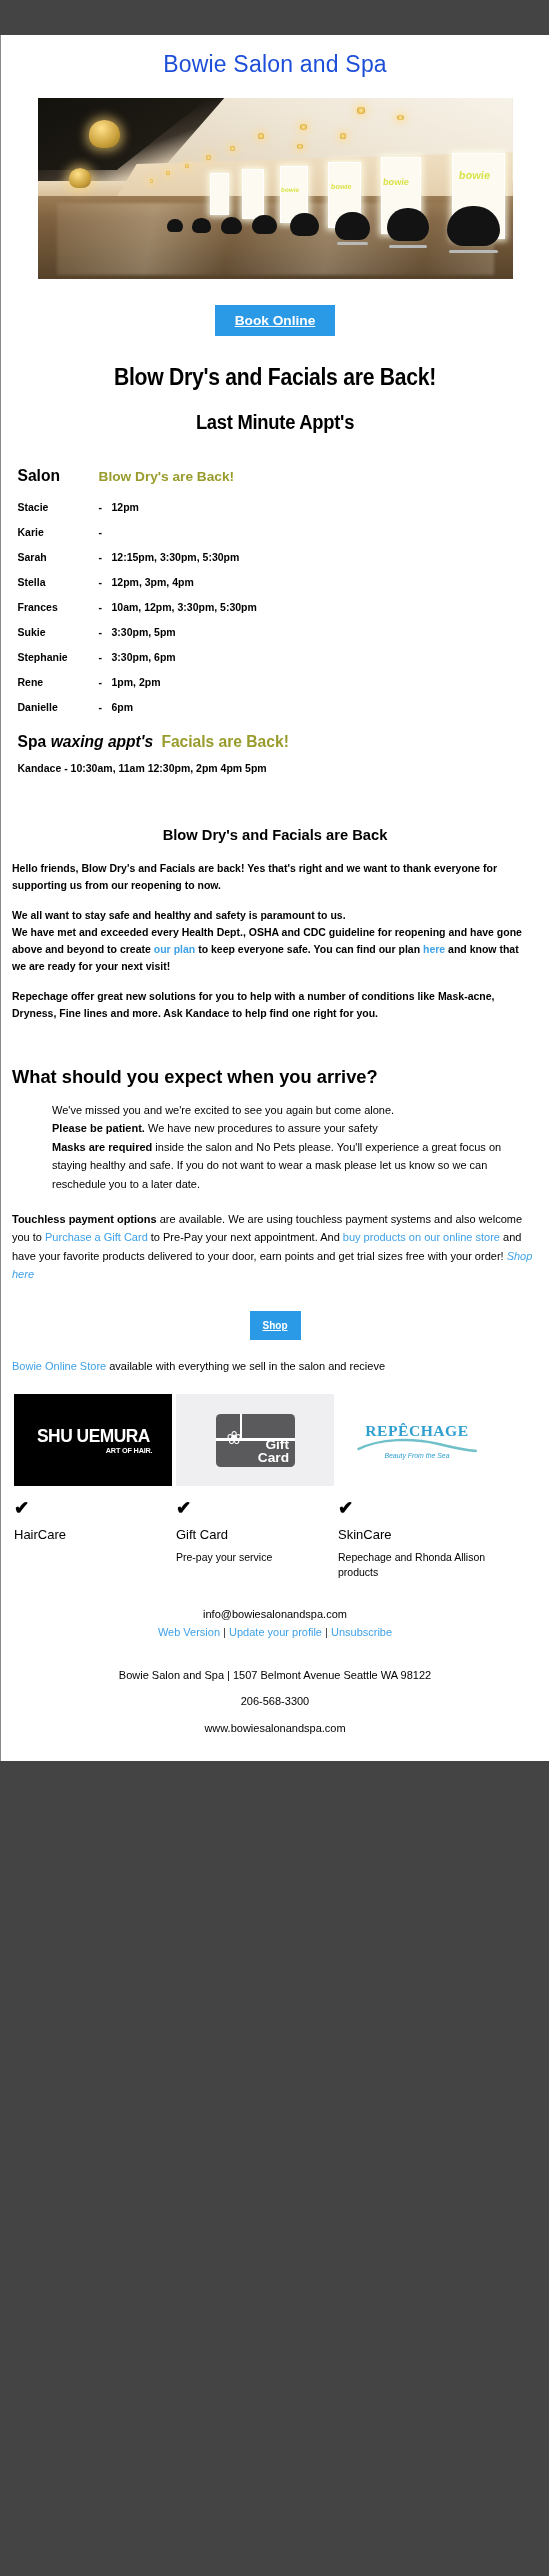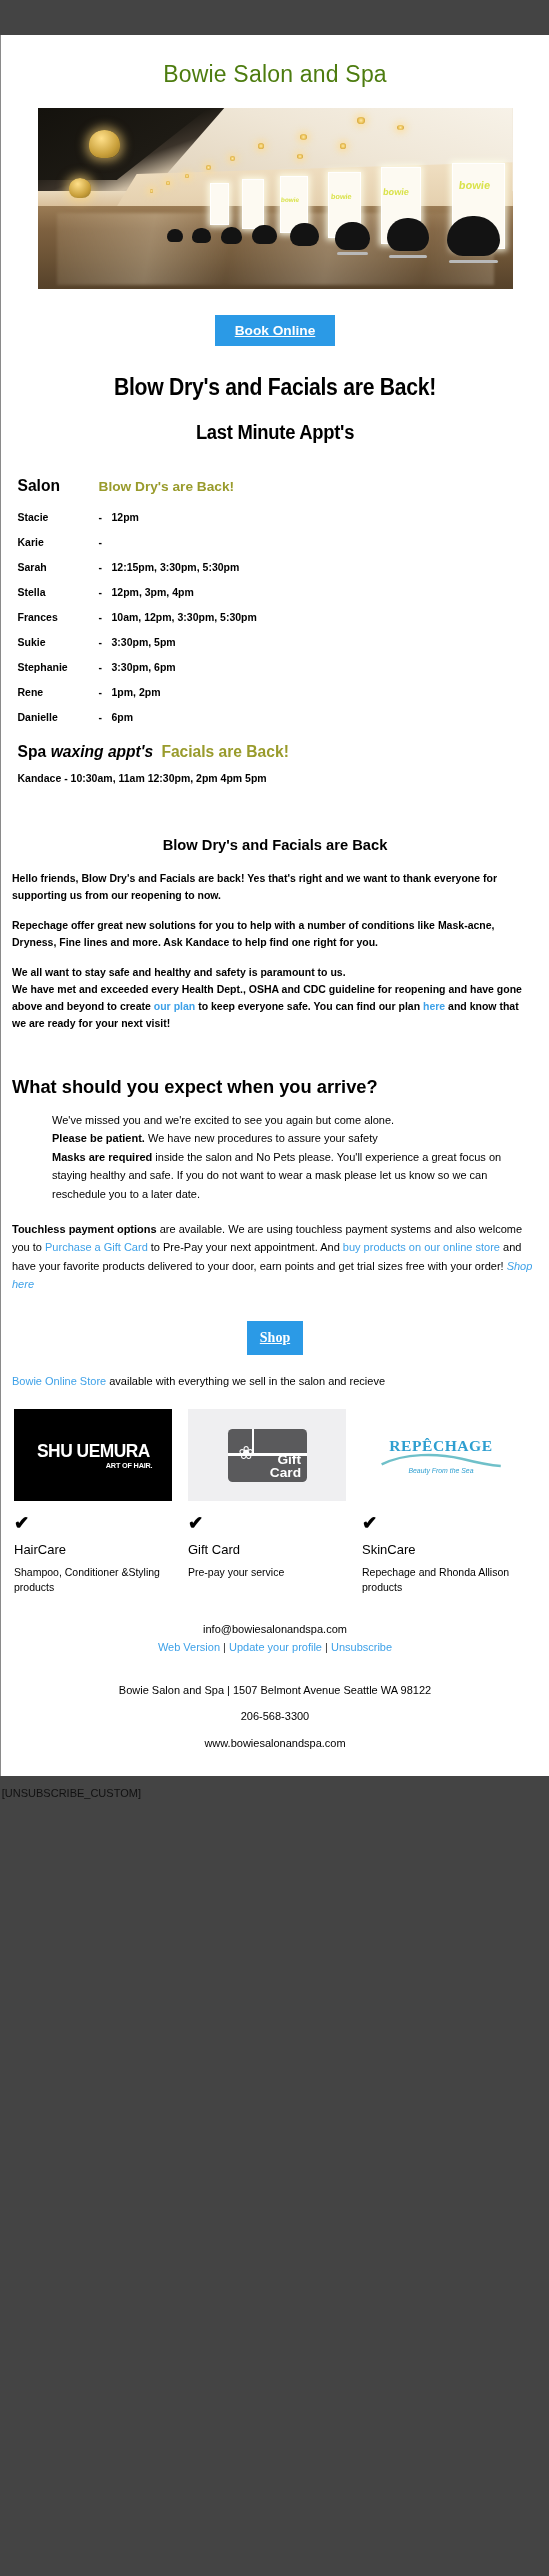--- a/index.html
+++ b/index.html
@@ -12,24 +12,24 @@
   }
   .page{width:550px;position:relative;}
   .topbar{height:35px;background:#444444;}
   .sheet{background:#ffffff;border-left:0.9px solid #8a8a8a;border-right:0.9px solid #8a8a8a;padding:0;}
   .bottombar{background:#444444;padding:7.3px 0 42px 1.8px;}
   .unsub{color:#111;font-size:11px;font-family:"Liberation Sans",sans-serif;}
 
   
   .brand-title{
     text-align:center;
-    color:#4d7c0f;
+    color:#1d4ed8;
     font-size:23px;
     font-weight:normal;
-    padding:26px 0 20px 0;
+    padding:16px 0 20px 0;
     letter-spacing:0.2px;
   }
 
   
   .hero-wrap{padding:0 0 0 0;display:flex;justify-content:center;}
   .hero{
     width:475px;height:181px;position:relative;overflow:hidden;
     background:linear-gradient(180deg,#1d1b16 0%,#241f18 16%,#c9a56a 30%,#e9d9bd 46%,#caa87a 62%,#8a6a47 78%,#5d4530 100%);
   }
   .hero .ceiling{
@@ -67,21 +67,21 @@
   .pot{position:absolute;border-radius:50% 50% 40% 40%;background:radial-gradient(circle at 40% 30%,#ffe08a,#caa13c 60%,#8e6e21 100%);box-shadow:0 0 9.2px 3.7px rgba(255,215,120,0.55);}
   .bowie{position:absolute;color:#d6e03a;font-size:8.2px;font-weight:bold;transform:skewX(-6deg);opacity:.9;}
 
   
   .btn-row{display:flex;justify-content:center;padding:26px 0 0 0;}
   .btn-blue{
     background:#2b9ae6;color:#ffffff;font-weight:bold;
     padding:8.2px 20px;font-size:13.7px;display:inline-block;
     font-family:"Liberation Sans",sans-serif;cursor:pointer;
   }
-  .btn-blue.small{font-size:14px;padding:9.2px 13px;font-family:Liberation Serif, serif;}
+  .btn-blue.small{font-size:10px;padding:9.2px 13px;}
 
   
   .h-cond{
     text-align:center;font-weight:bold;
     font-family:"Liberation Sans Narrow","Liberation Sans",sans-serif;
     transform:scaleX(.92);transform-origin:center;
     letter-spacing:-0.3px;
   }
   .hero-head1{font-size:23px;padding:27.5px 0 0 0;}
   .hero-head2{font-size:20px;padding:20px 0 0 0;}
@@ -110,21 +110,21 @@
   .q-head{font-size:18.3px;font-weight:bold;padding:31px 0 0 11px;}
   .indent{padding:13px 20px 0 51px;font-size:11px;line-height:1.68;}
   .indent p{margin:0 0 11px 0;}
   .indent b{font-weight:bold;}
   .touch{padding:5.5px 16.5px 0 11px;font-size:11px;line-height:1.68;}
 
   .store-line{padding:20px 11px 0 11px;font-size:11px;}
   .free-ship{padding:3.7px 11px 0 11px;font-size:15.6px;}
 
   
-  .cards{display:flex;padding:22px 0 0 13px;gap:16px;}
+  .cards{display:flex;padding:22px 0 0 13px;gap:4px;}
   .card{width:158px;}
   .logo{height:92px;display:flex;align-items:center;justify-content:center;overflow:hidden;}
   .logo.black{background:#000;}
   .logo.grey{background:#efeff1;}
   .logo.white{background:#fff;}
   .shu{color:#fff;text-align:center;line-height:1;}
   .shu .a{font-size:18.3px;font-weight:bold;letter-spacing:-0.5px;font-family:"Liberation Sans Narrow","Liberation Sans",sans-serif;transform:scaleX(.95);display:block;}
   .shu .b{font-size:7.3px;font-weight:bold;letter-spacing:-0.2px;display:block;text-align:right;margin-top:1.8px;}
   .giftcard{width:79px;height:53px;background:#5a5a5c;border-radius:4.6px;position:relative;}
   .giftcard .hline{position:absolute;left:0;top:24px;width:100%;height:2.7px;background:#fff;}
@@ -270,25 +270,25 @@
         <span class="ital">waxing appt's</span>
         <span class="olive">Facials are Back!</span>
       </div>
       <div class="kand">Kandace  -  10:30am, 11am 12:30pm, 2pm 4pm 5pm</div>
     </div>
 
     <div class="sec-head">Blow Dry's and Facials are Back</div>
 
     <div class="body-bold">
       <p>Hello friends, Blow Dry's and Facials are back! Yes that's right and we want to thank everyone for supporting us from our reopening to now.</p>
-      <p>Repechage offer great new solutions for you to help with a number of conditions like Mask-acne, Dryness, Fine lines and more. Ask Kandace to help find one right for you.</p>
       <p>
         <span>We all want to stay safe and healthy and safety is paramount to us.</span><br>
         <span>We have met and exceeded every Health Dept., OSHA and CDC guideline for reopening and have gone above and beyond to create </span><a class="lnk" href="#">our plan</a><span> to keep everyone safe. You can find our plan </span><a class="lnk" href="#">here</a><span> and know that we are ready for your next visit!</span>
       </p>
+      <p>Repechage offer great new solutions for you to help with a number of conditions like Mask-acne, Dryness, Fine lines and more. Ask Kandace to help find one right for you.</p>
     </div>
 
     <div class="q-head">What should you expect when you arrive?</div>
 
     <div class="indent">
       <p>
         <span>We've missed you and we're excited to see you again but come alone.</span><br>
         <b>Please be patient.</b><span> We have new procedures to assure your safety</span><br>
         <b>Masks are required</b><span> inside the salon and No Pets please. You'll experience a great focus on staying healthy and safe. If you do not want to wear a mask please let us know so we can reschedule you to a later date.</span><br>
       </p>
@@ -312,21 +312,20 @@
 
       <div class="card">
         <div class="logo black">
           <div class="shu">
             <span class="a">SHU UEMURA</span>
             <span class="b">ART OF HAIR.</span>
           </div>
         </div>
         <div class="check">✔</div>
         <div class="ctitle">HairCare</div>
-        <div class="cdesc">Shampoo, Conditioner &amp;Styling products</div>
       </div>
 
       <div class="card">
         <div class="logo grey">
           <div class="giftcard">
             <div class="hline"></div>
             <div class="vline"></div>
             <div class="bow">❀</div>
             <div class="txt">
               <span>Gift</span><br>
@@ -365,18 +364,15 @@
         <span class="sep">|</span>
         <a class="lnk" href="#">Unsubscribe</a>
       </div>
       <div class="addr">Bowie Salon and Spa | 1507 Belmont Avenue Seattle WA 98122</div>
       <div class="phone">206-568-3300</div>
       <div class="web">www.bowiesalonandspa.com</div>
     </div>
 
   </div>
 
-  <div class="bottombar">
-    <span class="unsub">[UNSUBSCRIBE_CUSTOM]</span>
-  </div>
 
 </div>
 
 
 </body></html>

